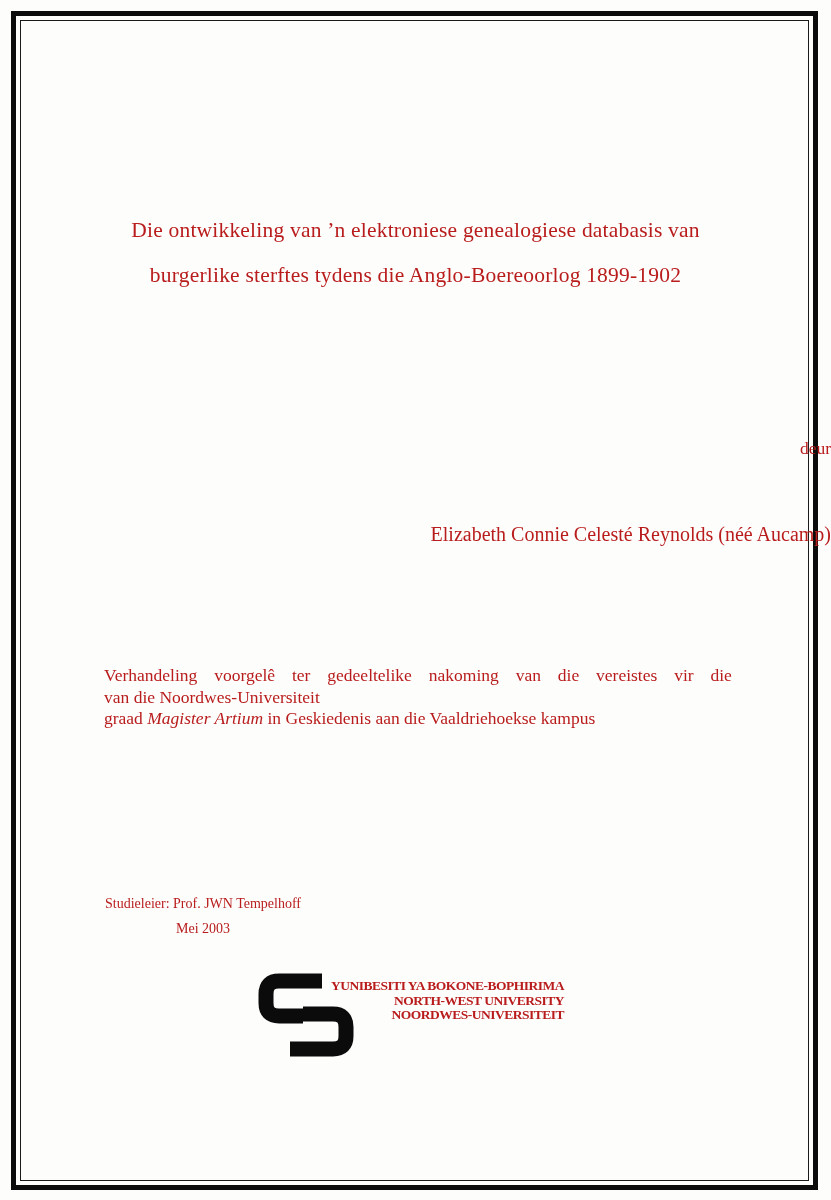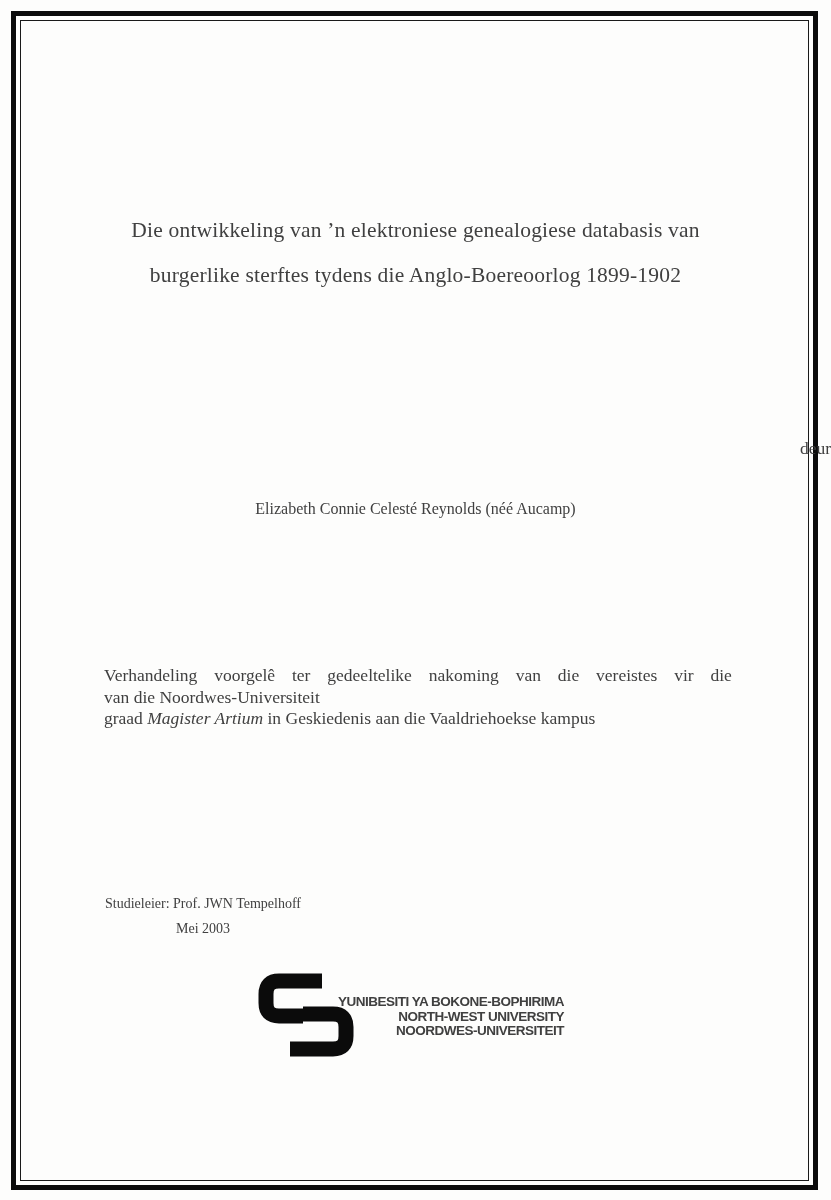--- a/index.html
+++ b/index.html
@@ -4,21 +4,21 @@
 <style>
   html, body { margin: 0; padding: 0; }
   body { background: #e8e8e8; }
   .page {
     position: relative;
     width: 831px;
     height: 1200px;
     margin: 0 auto;
     background: #fdfdfc;
     font-family: "Liberation Serif", "DejaVu Serif", serif;
-    color: #404040;
+    color: #b91c1c;
     overflow: hidden;
   }
   .frame-outer {
     position: absolute;
     top: 11px; left: 11px; right: 13px; bottom: 10px;
     border: 5px solid #0b0b0b;
   }
   .frame-inner {
     position: absolute;
     top: 20px; left: 20px; right: 22px; bottom: 19px;
@@ -34,23 +34,23 @@
   }
   .title-line { display: block; white-space: nowrap; }
   .byline {
     position: absolute;
     top: 438px; left: 0; right: 0;
     text-align: right;
     font-size: 17.5px;
   }
   .author {
     position: absolute;
-    top: 500px; left: 0; right: 0;
-    text-align: center;
-    font-size: 16px;
+    top: 523px; left: 0; right: 0;
+    text-align: right;
+    font-size: 20px;
   }
   .statement {
     position: absolute;
     top: 665px; left: 104px;
     width: 628px;
     font-size: 17.5px;
     line-height: 21.7px;
   }
   .statement .justified {
     text-align: justify;
@@ -77,27 +77,26 @@
   .logo-mark {
     position: absolute;
     top: 2px; left: 0;
     width: 100px; height: 88px;
   }
   .logo-text {
     position: absolute;
     top: 10px; left: 62px;
     width: 246px;
     text-align: right;
-    font-family: Liberation Sans, sans-serif;
+    font-family: Liberation Serif, serif;
     font-weight: bold;
     font-size: 13.5px;
     line-height: 14.7px;
     letter-spacing: -0.5px;
     white-space: nowrap;
-    margin-top: 16px;
   }
   .logo-text span { display: block; }
 </style>
 </head>
 <body>
 
 <div class="page">
   <div class="frame-outer"></div>
   <div class="frame-inner"></div>
 

